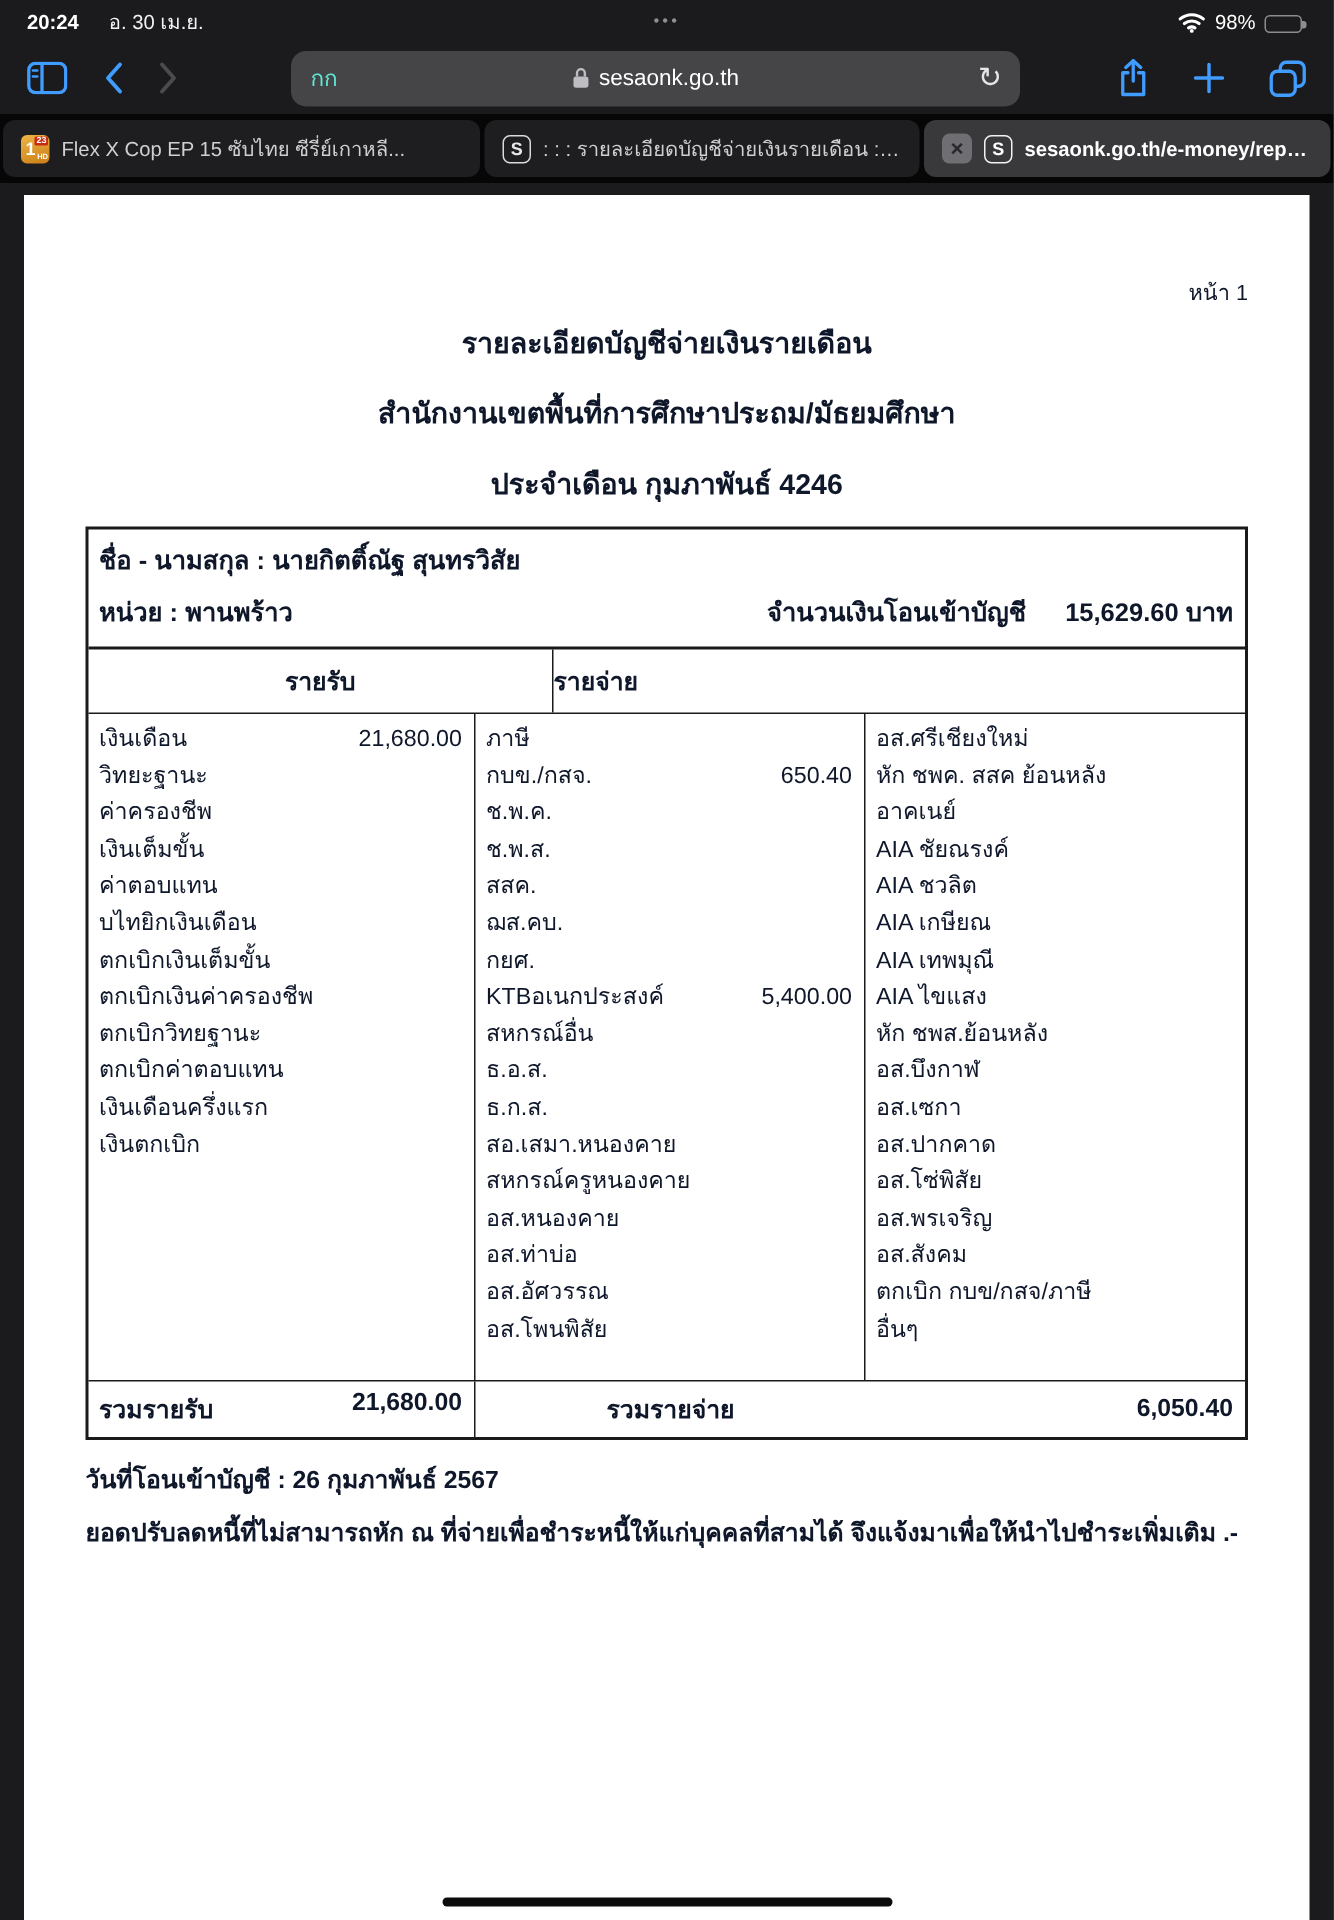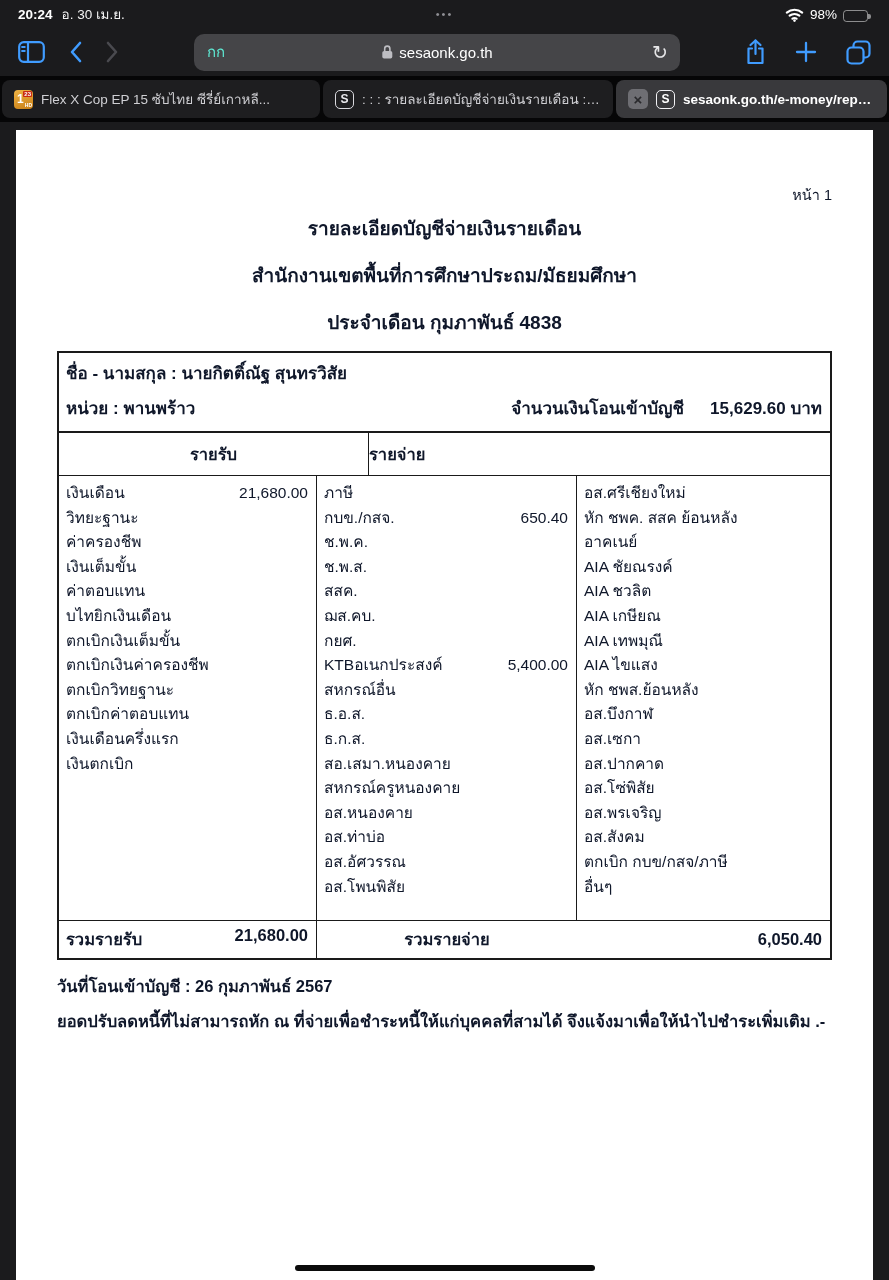--- a/index.html
+++ b/index.html
@@ -3,21 +3,21 @@
 <meta charset="utf-8">
 <style>
   * { margin:0; padding:0; box-sizing:border-box; }
   html,body { width:889px; height:1280px; background:#000; }
   body { font-family:"Liberation Sans", sans-serif; }
   .screen { position:relative; width:889px; height:1280px; background:#1b1b1d; overflow:hidden; }
 
   
   .status-bar { height:28px; display:flex; align-items:center; justify-content:space-between;
                 padding:0 18px; color:#fff; font-size:13.5px; position:relative; }
-  .sb-left { display:flex; gap:9px; align-items:center; font-weight:600; }
+  .sb-left { display:flex; gap:20px; align-items:center; font-weight:600; }
   .sb-date { font-weight:400; color:#f2f2f2; }
   .sb-dots { position:absolute; left:50%; top:50%; transform:translate(-50%,-50%);
              color:#8e8e93; font-size:11px; letter-spacing:2px; }
   .sb-right { display:flex; align-items:flex-end; gap:6px; font-weight:500; }
   .battery { position:relative; width:25px; height:12px; border:1px solid rgba(255,255,255,.5);
              border-radius:3.5px; padding:1px; margin-right:3px; }
   .battery-fill { width:100%; height:100%; background:#fff; border-radius:2px; }
   .battery-nub { position:absolute; right:-3.5px; top:3px; width:2.5px; height:5px;
                  background:rgba(255,255,255,.5); border-radius:0 2px 2px 0; }
 
@@ -193,21 +193,21 @@
       <span class="favS">S</span>
       <span class="tab-title">sesaonk.go.th/e-money/repslp.p...</span>
     </div>
   </div>
 
   <div class="content">
     <div class="doc">
       <div class="page-label">หน้า 1</div>
       <div class="doc-title">รายละเอียดบัญชีจ่ายเงินรายเดือน</div>
       <div class="doc-subtitle">สำนักงานเขตพื้นที่การศึกษาประถม/มัธยมศึกษา</div>
-      <div class="doc-period">ประจำเดือน  กุมภาพันธ์ 4838</div>
+      <div class="doc-period">ประจำเดือน  กุมภาพันธ์ 4246</div>
 
       <div class="slip">
         <div class="info">
           <div class="info-row1">ชื่อ - นามสกุล : นายกิตติ์ณัฐ  สุนทรวิสัย</div>
           <div class="info-row2">
             <span>หน่วย :  พานพร้าว</span>
             <span class="info-transfer">
               <span>จำนวนเงินโอนเข้าบัญชี</span>
               <span>15,629.60 บาท</span>
             </span>

